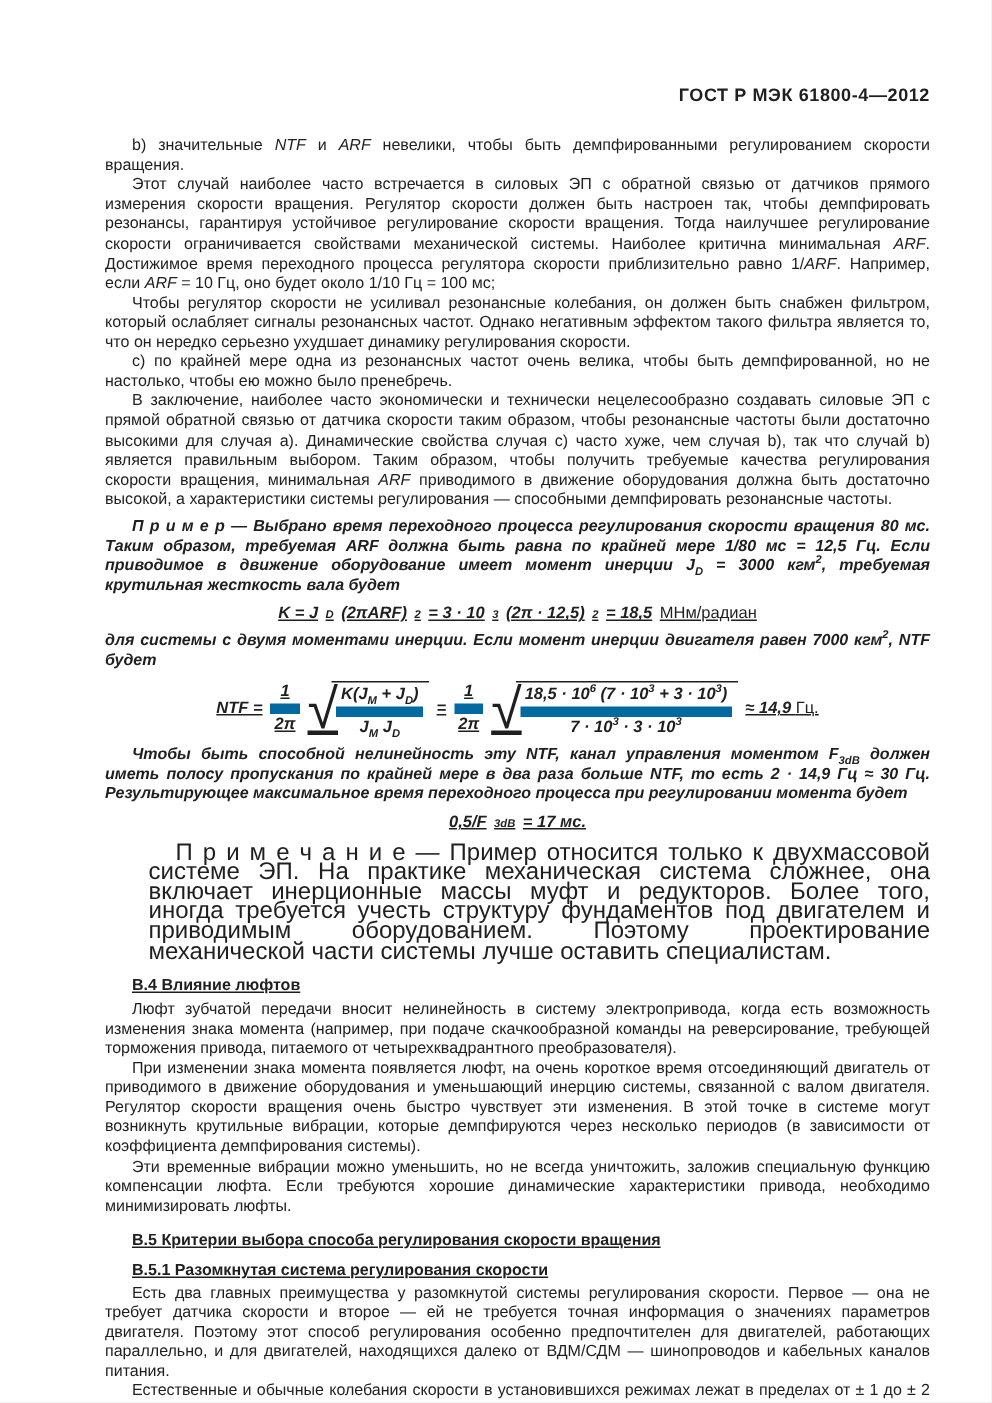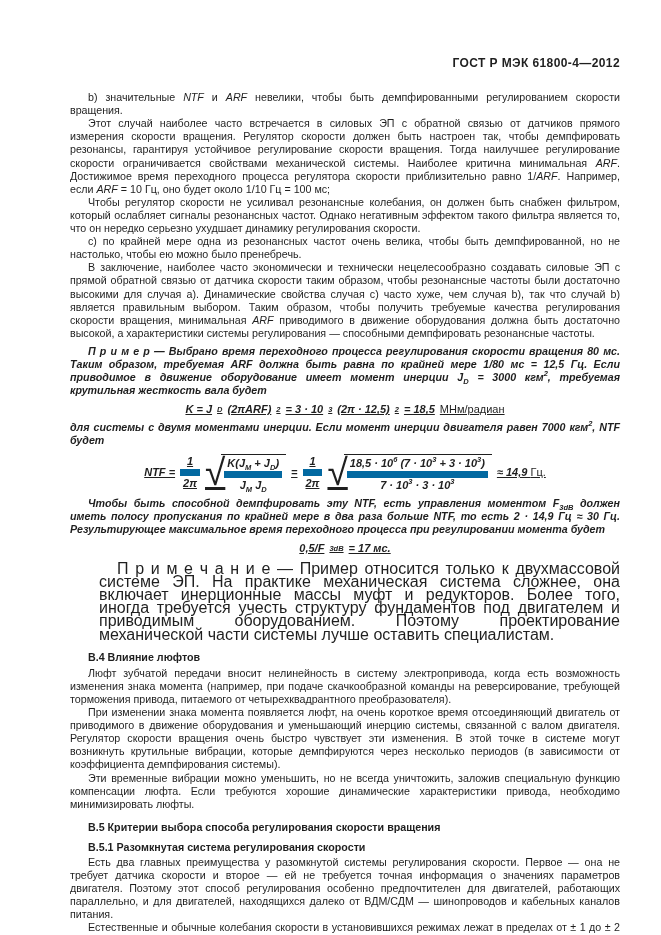--- a/index.html
+++ b/index.html
@@ -35,20 +35,21 @@
     font-weight:bold;
     font-style:italic;
     margin-top:5px;
   }
   .note{margin-top:7px;font-size:16px;margin-left:29px;}
   .h{
     font-weight:bold;
     margin:10px 0 3px 0;
     padding-left:18px;
     text-indent:0;
+    text-decoration:underline;
   }
   .h-sub{margin:7px 0 2px 0;}
   .formula{
     text-align:center;
     font-weight:bold;
     font-style:italic;
     margin:6px 0 5px 0;
   }
   .f-row{
     display:inline-flex;
@@ -138,21 +139,21 @@
           <span class="frac">
             <span class="num"><span>18,5 · 10</span><sup>6</sup><span> (7 · 10</span><sup>3</sup><span> + 3 · 10</span><sup>3</sup><span>)</span></span>
             <span class="den"><span>7 · 10</span><sup>3</sup><span> · 3 · 10</span><sup>3</sup></span>
           </span>
         </span>
       </span>
       <span><span>≈ 14,9 </span><span class="up">Гц.</span></span>
     </span>
   </div>
 
-  <p class="p ex"><span>Чтобы быть способной демпфировать эту NTF, есть управления моментом F</span><sub>3dB</sub><span> должен иметь полосу пропускания по крайней мере в два раза больше NTF, то есть 2 · 14,9 Гц ≈ 30 Гц. Результирующее максимальное время переходного процесса при регулировании момента будет</span></p>
+  <p class="p ex"><span>Чтобы быть способной нелинейность эту NTF, канал управления моментом F</span><sub>3dB</sub><span> должен иметь полосу пропускания по крайней мере в два раза больше NTF, то есть 2 · 14,9 Гц ≈ 30 Гц. Результирующее максимальное время переходного процесса при регулировании момента будет</span></p>
 
   <div class="formula">
     <span class="f-row">
         <span>0,5/F</span>
         <sub>3dB</sub>
         <span> = 17 мс.</span>
       </span>
   </div>
 
   <p class="p note"><span>П р и м е ч а н и е — Пример относится только к двухмассовой системе ЭП. На практике механическая система сложнее, она включает инерционные массы муфт и редукторов. Более того, иногда требуется учесть структуру фундаментов под двигателем и приводимым оборудованием. Поэтому проектирование механической части системы лучше оставить специалистам.</span></p>

